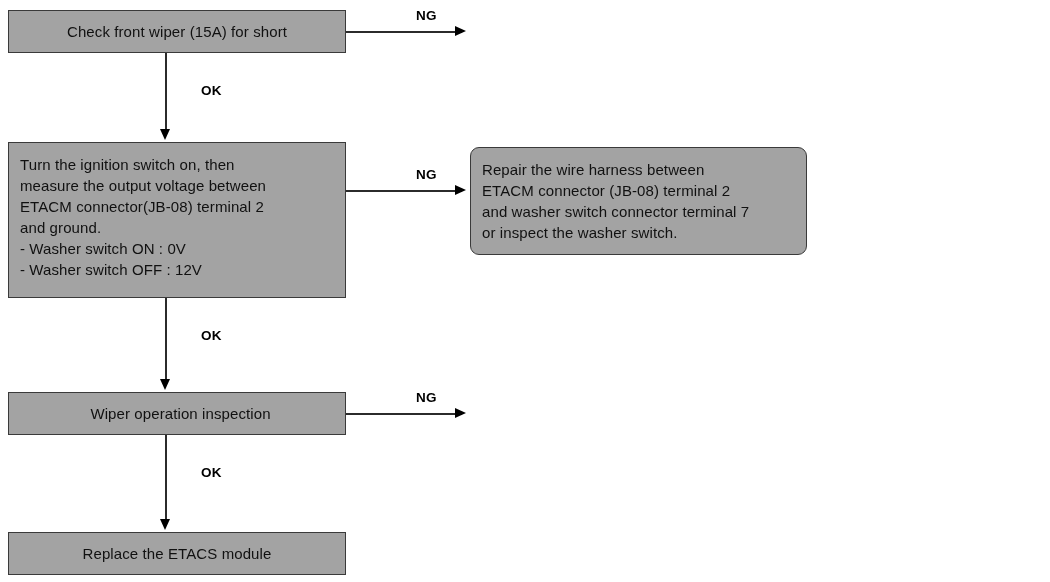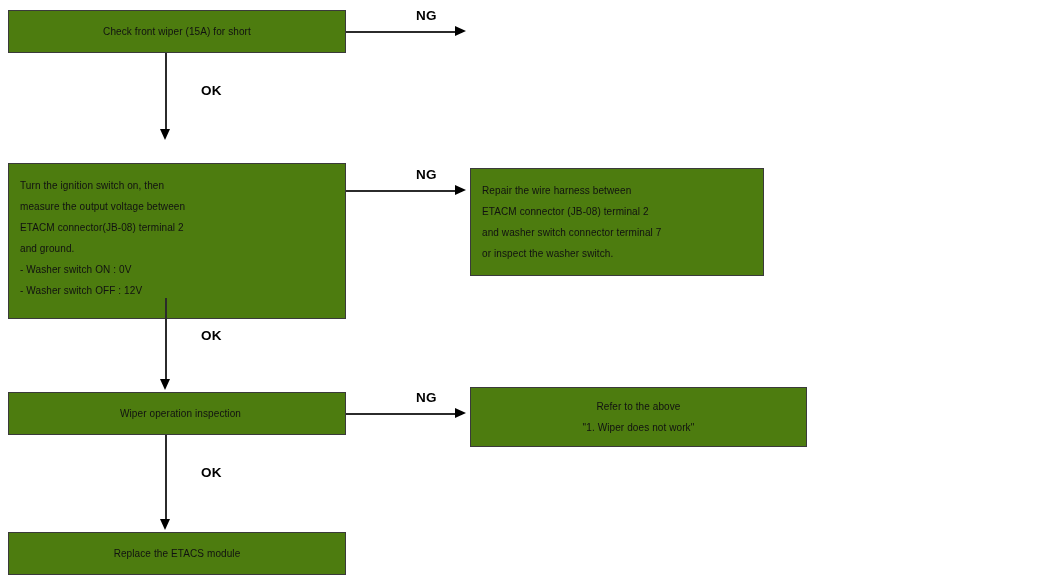--- a/index.html
+++ b/index.html
@@ -15,43 +15,42 @@
     position: relative;
     width: 1050px;
     height: 582px;
     background: #ffffff;
     overflow: hidden;
   }
   .box {
     position: absolute;
     box-sizing: border-box;
     border: 1.4px solid #3a3a3a;
-    background: #4d7c0f;
-    font-size: 10px;
+    background: #a3a3a3;
+    font-size: 15px;
     line-height: 21px;
     color: #111111;
     letter-spacing: 0.1px;
   }
   .box .txt {
     display: block;
     white-space: pre-line;
   }
   .box.center-box {
     display: flex;
     align-items: center;
     justify-content: center;
     text-align: center;
   }
   .box.left-box {
     display: flex;
     align-items: flex-start;
     justify-content: flex-start;
     text-align: left;
     padding: 11px 10px 8px 11px;
-    margin-top: 21px;
   }
   
   .vline {
     position: absolute;
     width: 1.5px;
     background: #2b2b2b;
   }
   .hline {
     position: absolute;
     height: 1.5px;
@@ -103,43 +102,39 @@
 
   <div class="box left-box" style="left:8px; top:142px; width:338px; height:156px;">
     <span class="txt">Turn the ignition switch on, then
 measure the output voltage between
 ETACM connector(JB-08) terminal 2
 and ground.
 - Washer switch ON : 0V
 - Washer switch OFF : 12V</span>
   </div>
 
-  <div class="box left-box" style="left:470px; top:147px; width:294px; height:108px;">
+  <div class="box left-box" style="left:470px; top:147px; width:337px; height:108px;border-radius:9px;">
     <span class="txt">Repair the wire harness between
 ETACM connector (JB-08) terminal 2
 and washer switch connector terminal 7
 or inspect the washer switch.</span>
   </div>
 
   <div class="hline" style="left:346px; top:190px; width:116px;"></div>
   <div class="arrow-right" style="left:455px; top:185px;"></div>
   <div class="edge-label" style="left:390px; top:167px;">NG</div>
 
   <div class="vline" style="left:165px; top:298px; height:83px;"></div>
   <div class="arrow-down" style="left:160px; top:379px;"></div>
   <div class="edge-label" style="left:175px; top:328px;">OK</div>
 
   <div class="box center-box" style="left:8px; top:392px; width:338px; height:43px;padding-left:7px;">
     <span class="txt">Wiper operation inspection</span>
   </div>
 
-  <div class="box center-box" style="left:470px; top:387px; width:337px; height:60px;">
-    <span class="txt">Refer to the above
-"1. Wiper does not work"</span>
-  </div>
 
   <div class="hline" style="left:346px; top:413px; width:116px;"></div>
   <div class="arrow-right" style="left:455px; top:408px;"></div>
   <div class="edge-label" style="left:390px; top:390px;">NG</div>
 
   <div class="vline" style="left:165px; top:435px; height:86px;"></div>
   <div class="arrow-down" style="left:160px; top:519px;"></div>
   <div class="edge-label" style="left:175px; top:465px;">OK</div>
 
   <div class="box center-box" style="left:8px; top:532px; width:338px; height:43px;">

